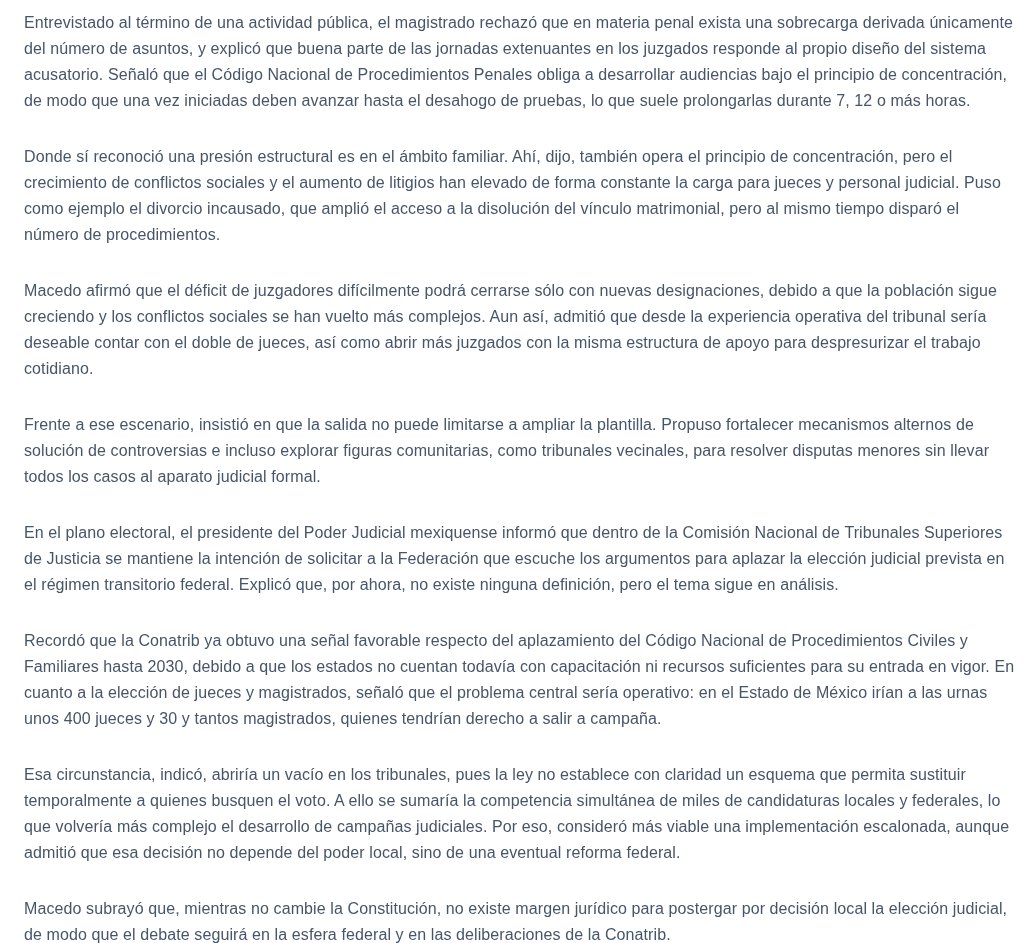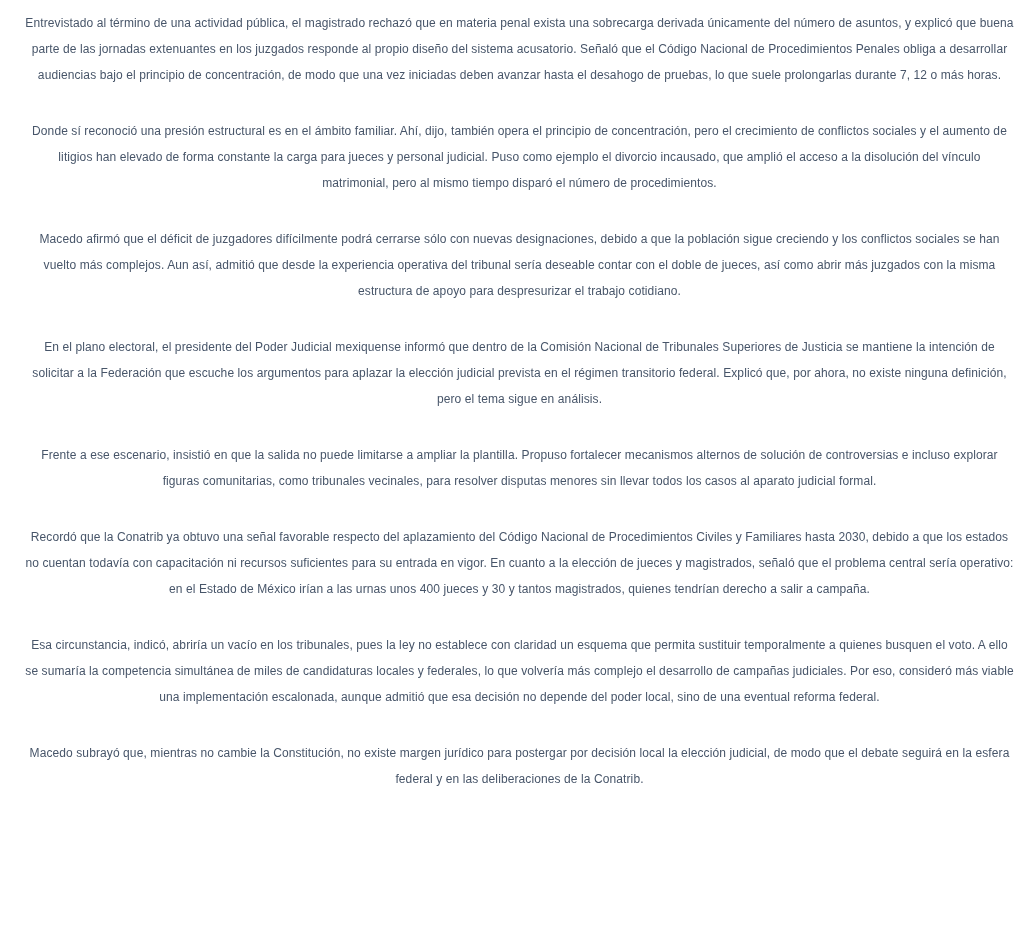--- a/index.html
+++ b/index.html
@@ -14,35 +14,35 @@
     font-family: "Liberation Sans", "DejaVu Sans", sans-serif;
   }
   .article {
     box-sizing: border-box;
     width: 1024px;
     padding: 10px 9px 0 9px;
   }
   .article p {
     margin: 0 0 30px 15px;
     color: #475569;
-    font-size: 12px;
+    font-size: 16px;
     line-height: 26px;
     font-weight: 400;
     letter-spacing: 0.1px;
-    text-align: center;
+    text-align: left;
   }
   .article p:last-child {
     margin-bottom: 0;
   }
 </style>
 </head>
 <body>
 
 <article class="article">
   <p>Entrevistado al término de una actividad pública, el magistrado rechazó que en materia penal exista una sobrecarga derivada únicamente del número de asuntos, y explicó que buena parte de las jornadas extenuantes en los juzgados responde al propio diseño del sistema acusatorio. Señaló que el Código Nacional de Procedimientos Penales obliga a desarrollar audiencias bajo el principio de concentración, de modo que una vez iniciadas deben avanzar hasta el desahogo de pruebas, lo que suele prolongarlas durante 7, 12 o más horas.</p>
   <p>Donde sí reconoció una presión estructural es en el ámbito familiar. Ahí, dijo, también opera el principio de concentración, pero el crecimiento de conflictos sociales y el aumento de litigios han elevado de forma constante la carga para jueces y personal judicial. Puso como ejemplo el divorcio incausado, que amplió el acceso a la disolución del vínculo matrimonial, pero al mismo tiempo disparó el número de procedimientos.</p>
   <p>Macedo afirmó que el déficit de juzgadores difícilmente podrá cerrarse sólo con nuevas designaciones, debido a que la población sigue creciendo y los conflictos sociales se han vuelto más complejos. Aun así, admitió que desde la experiencia operativa del tribunal sería deseable contar con el doble de jueces, así como abrir más juzgados con la misma estructura de apoyo para despresurizar el trabajo cotidiano.</p>
+  <p>Frente a ese escenario, insistió en que la salida no puede limitarse a ampliar la plantilla. Propuso fortalecer mecanismos alternos de solución de controversias e incluso explorar figuras comunitarias, como tribunales vecinales, para resolver disputas menores sin llevar todos los casos al aparato judicial formal.</p>
   <p>En el plano electoral, el presidente del Poder Judicial mexiquense informó que dentro de la Comisión Nacional de Tribunales Superiores de Justicia se mantiene la intención de solicitar a la Federación que escuche los argumentos para aplazar la elección judicial prevista en el régimen transitorio federal. Explicó que, por ahora, no existe ninguna definición, pero el tema sigue en análisis.</p>
-  <p>Frente a ese escenario, insistió en que la salida no puede limitarse a ampliar la plantilla. Propuso fortalecer mecanismos alternos de solución de controversias e incluso explorar figuras comunitarias, como tribunales vecinales, para resolver disputas menores sin llevar todos los casos al aparato judicial formal.</p>
   <p>Recordó que la Conatrib ya obtuvo una señal favorable respecto del aplazamiento del Código Nacional de Procedimientos Civiles y Familiares hasta 2030, debido a que los estados no cuentan todavía con capacitación ni recursos suficientes para su entrada en vigor. En cuanto a la elección de jueces y magistrados, señaló que el problema central sería operativo: en el Estado de México irían a las urnas unos 400 jueces y 30 y tantos magistrados, quienes tendrían derecho a salir a campaña.</p>
   <p>Esa circunstancia, indicó, abriría un vacío en los tribunales, pues la ley no establece con claridad un esquema que permita sustituir temporalmente a quienes busquen el voto. A ello se sumaría la competencia simultánea de miles de candidaturas locales y federales, lo que volvería más complejo el desarrollo de campañas judiciales. Por eso, consideró más viable una implementación escalonada, aunque admitió que esa decisión no depende del poder local, sino de una eventual reforma federal.</p>
   <p>Macedo subrayó que, mientras no cambie la Constitución, no existe margen jurídico para postergar por decisión local la elección judicial, de modo que el debate seguirá en la esfera federal y en las deliberaciones de la Conatrib.</p>
 </article>
 
 </body></html>

